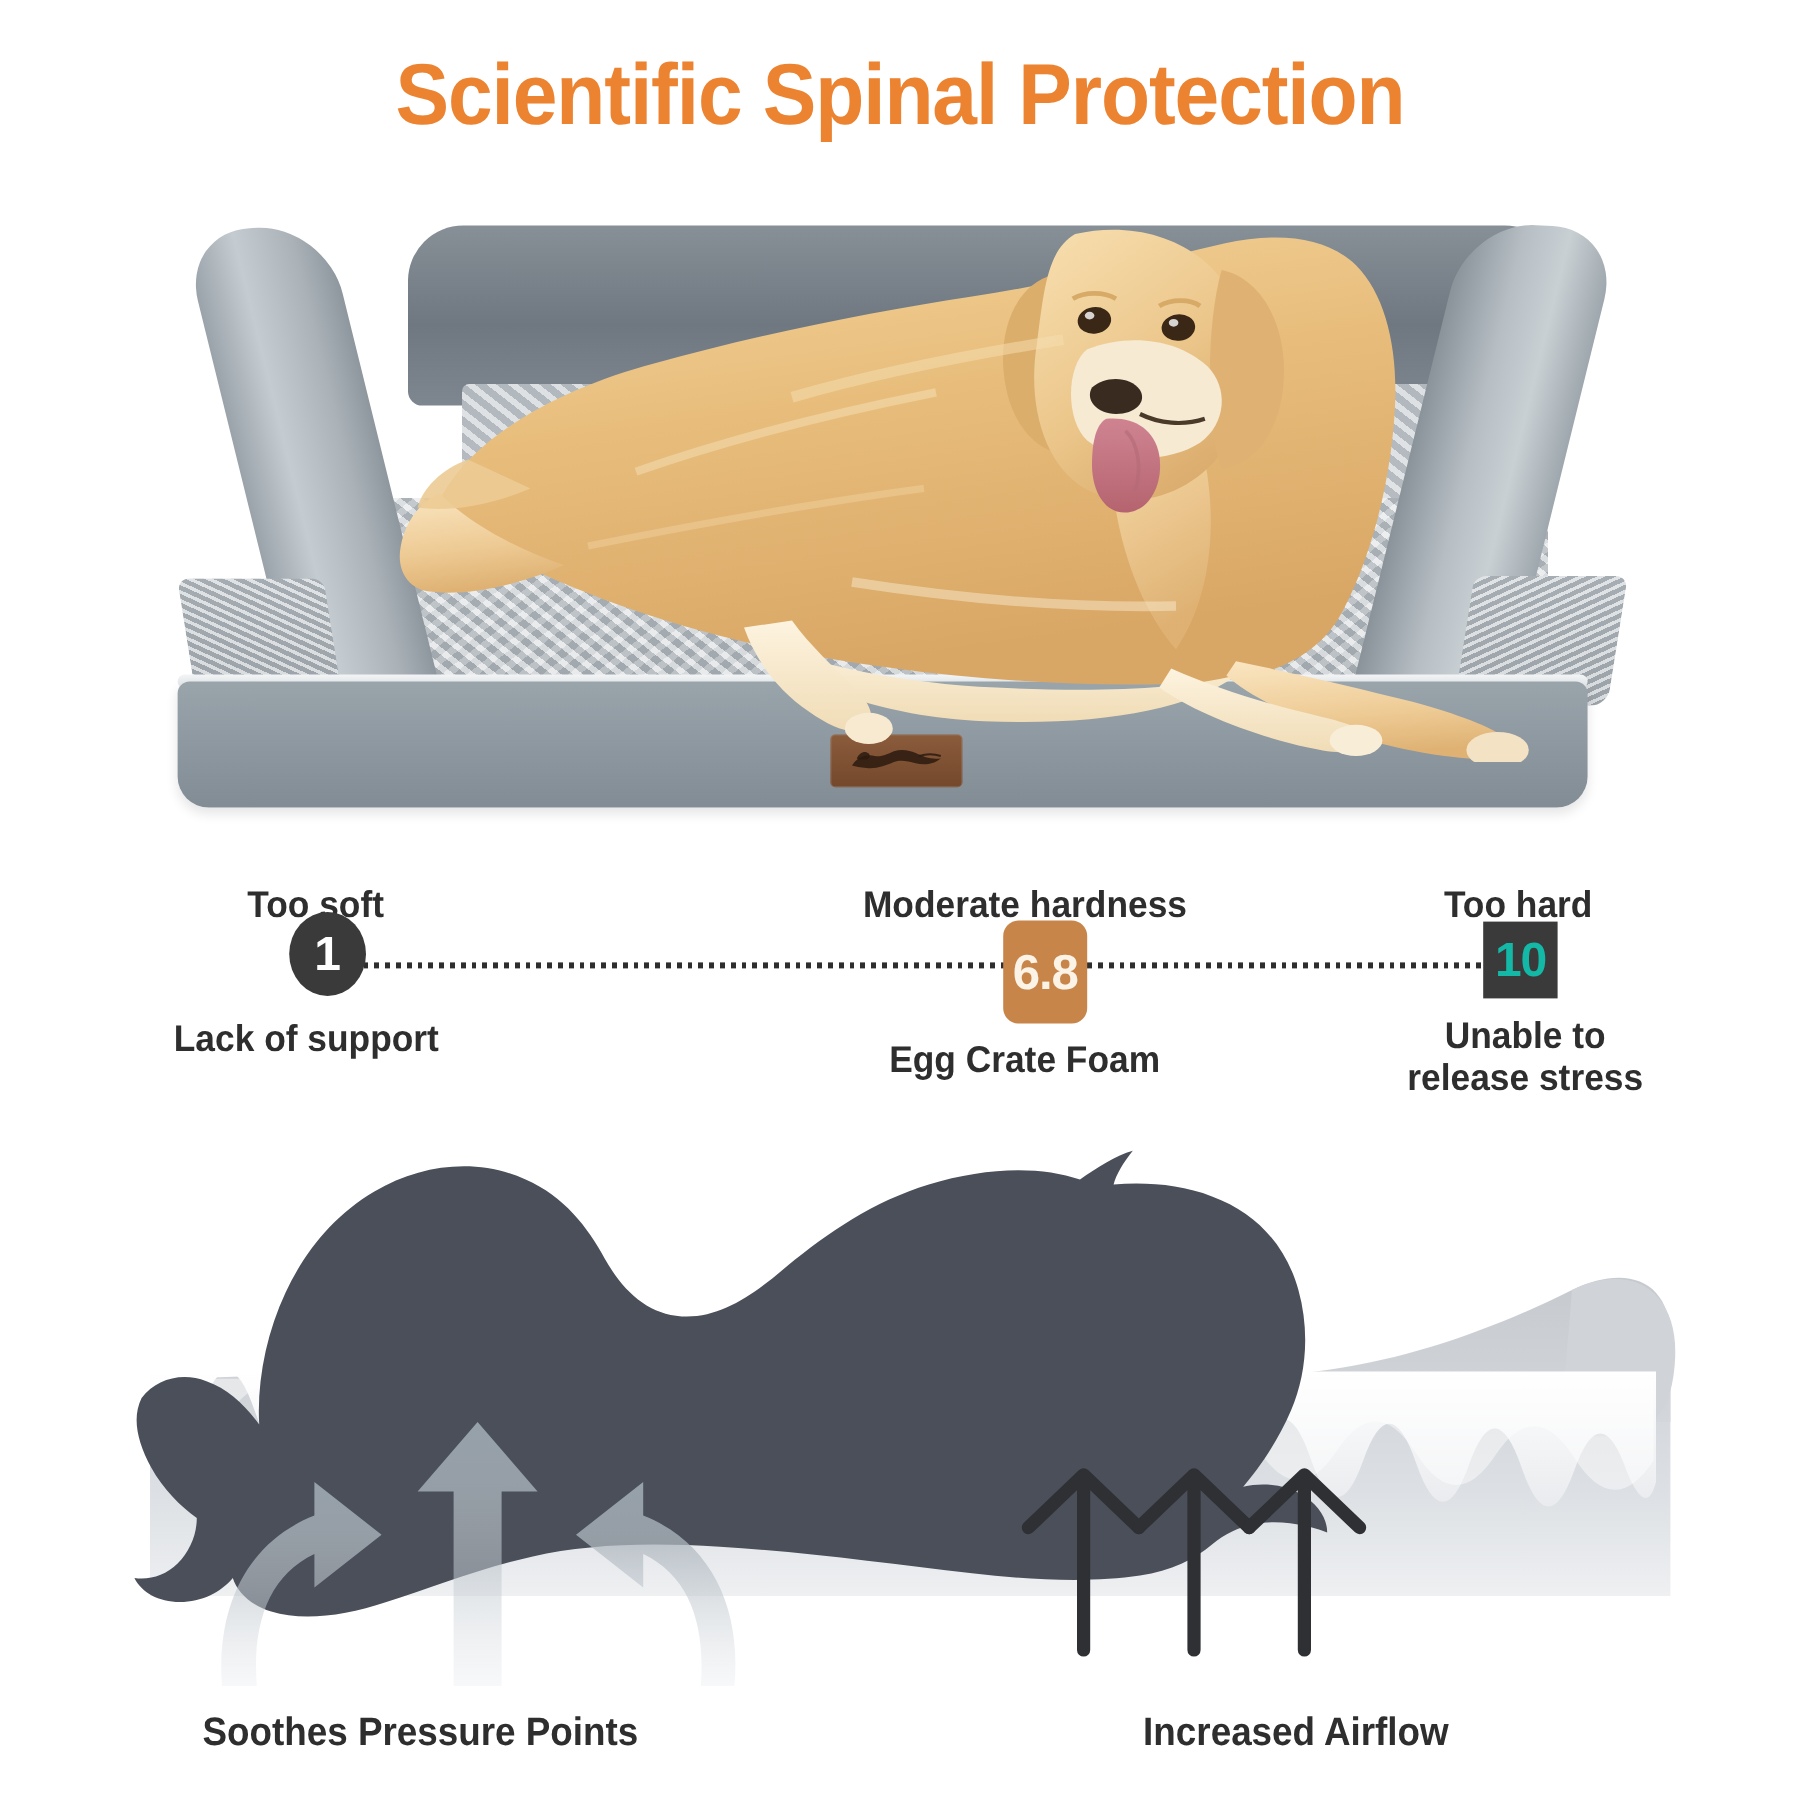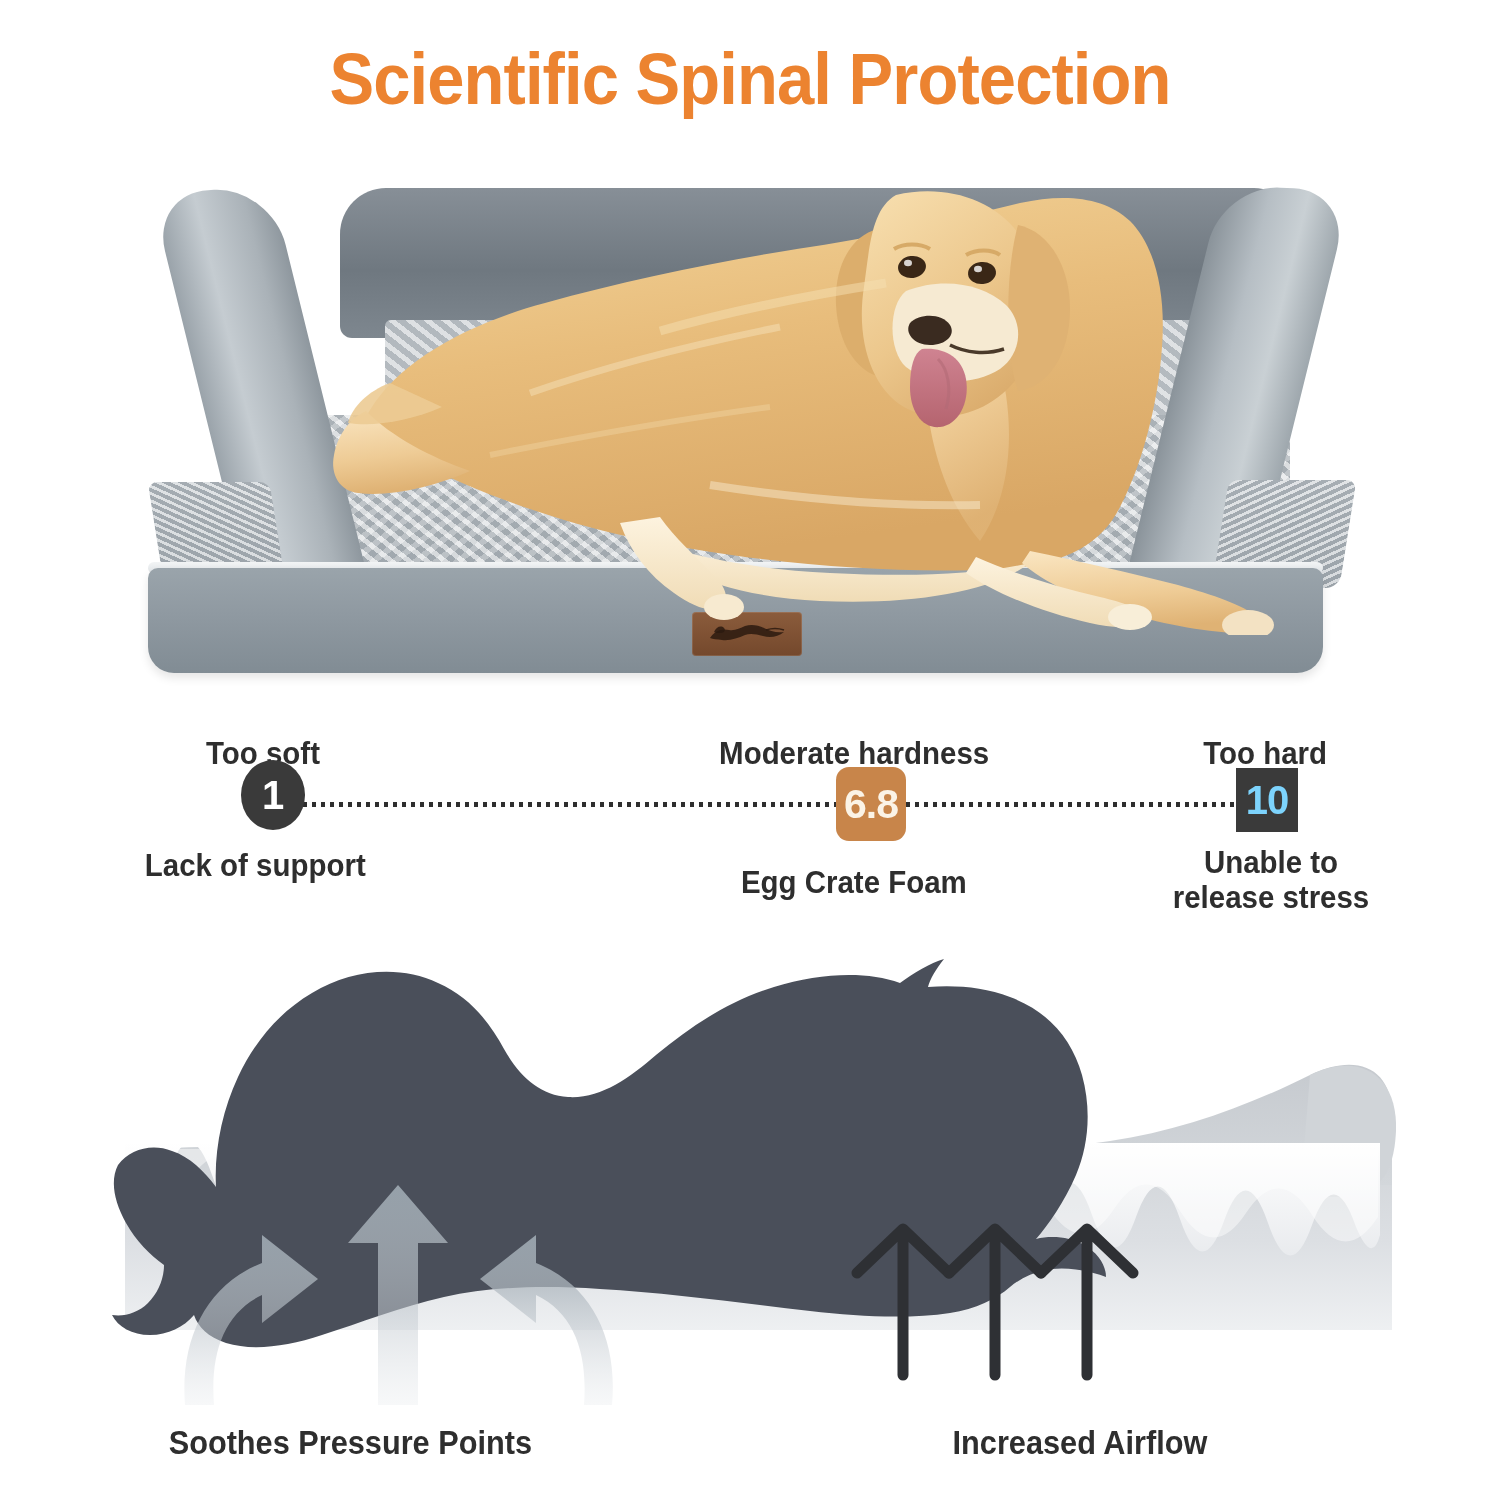--- a/index.html
+++ b/index.html
@@ -119,30 +119,30 @@
     position: absolute; top: 80px; left: 285px; width: 965px; height: 5px;
     background-image: repeating-linear-gradient(90deg,#2e2e2e 0 4px, transparent 4px 9px);
   }
   .badge-1 {
     position: absolute; left: 241px; top: 760px; width: 64px; height: 70px;
     background: #3a3a3a; border-radius: 50%;
     display: flex; align-items: center; justify-content: center;
     color: #fff; font-weight: bold; font-size: 40px;
   }
   .badge-68 {
-    position: absolute; left: 836px; top: 767px; width: 70px; height: 74px;
+    position: absolute; left: 836px; top: 767px; width: 70px; height: 86px;
     background: #c8854a; border-radius: 13px;
     display: flex; align-items: center; justify-content: center;
     color: #fbf3e6; font-weight: bold; font-size: 41px; letter-spacing: -1px;
   }
   .badge-10 {
     position: absolute; left: 1236px; top: 768px; width: 62px; height: 64px;
     background: #3a3a3a;
     display: flex; align-items: center; justify-content: center;
-    color: #7dd3fc; font-weight: bold; font-size: 40px; letter-spacing: -1px;
+    color: #14b8a6; font-weight: bold; font-size: 40px; letter-spacing: -1px;
   }
 
   
   .diagram { position: absolute; top: 935px; left: 0; width: 1500px; height: 470px; }
   .diagram svg { width: 100%; height: 100%; display: block; }
 
   
   .bottom-label {
     position: absolute; font-weight: bold; font-size: 33px; color: #2e2e2e;
     transform: scaleX(0.93); white-space: nowrap;

